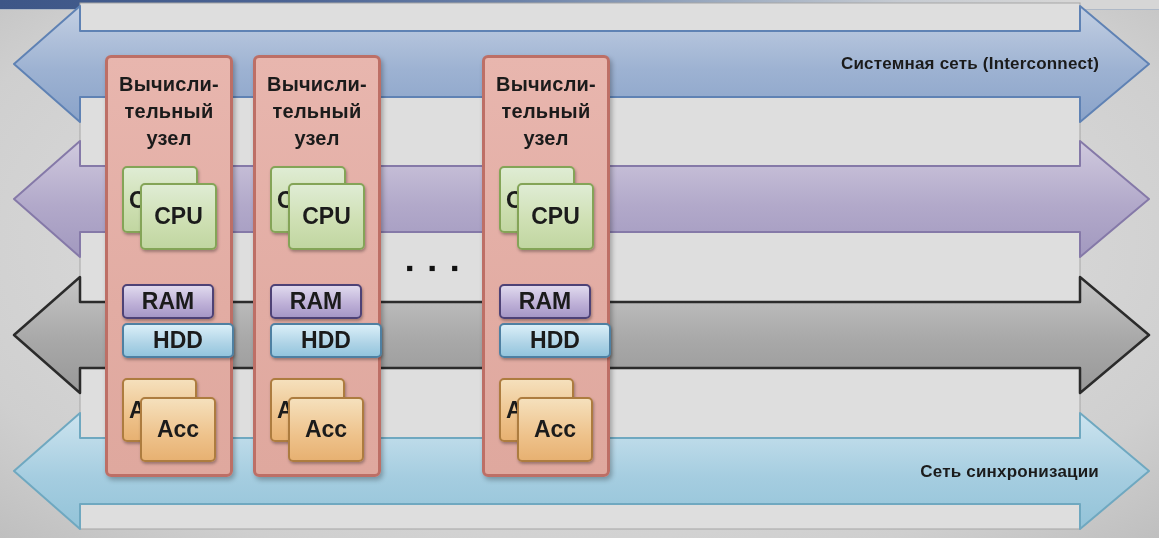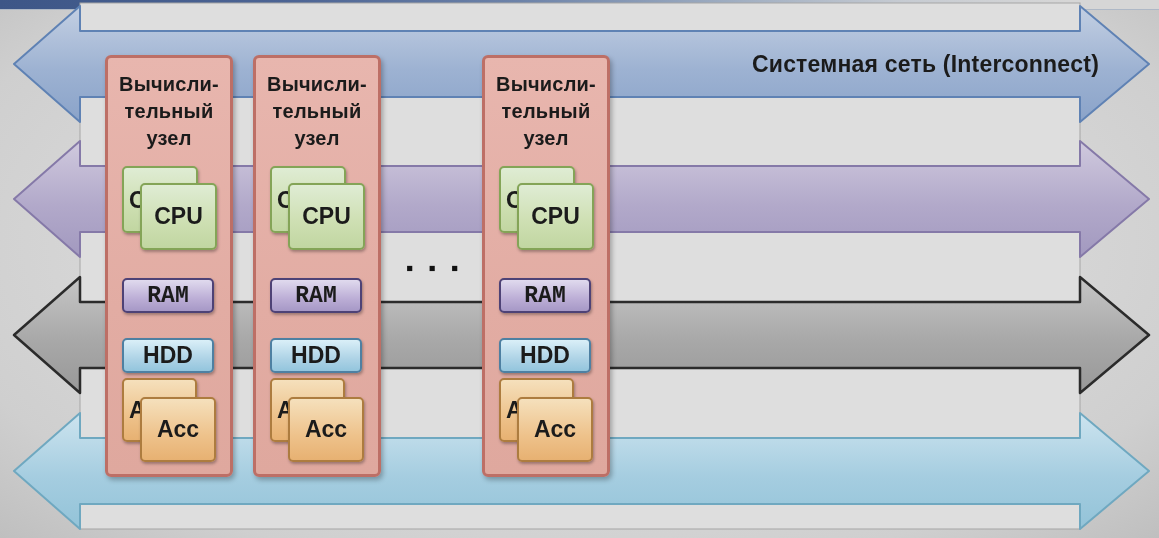--- a/index.html
+++ b/index.html
@@ -11,21 +11,21 @@
   }
   
   .top-bar{
     position:absolute;left:0;top:0;width:100%;height:9px;
     background:linear-gradient(to right,#3d5687 0%,#4c6494 25%,#6d83a9 45%,#9cabc0 62%,#c6cbd2 78%,#d6d6d6 92%);
     border-bottom:1px solid #aeb8c6;
   }
   svg{position:absolute;left:0;top:0;}
   
   .net-label{
-    position:absolute;right:60px;font-size:23px;line-height:28px;
+    position:absolute;right:60px;font-size:17px;line-height:28px;
     white-space:nowrap;letter-spacing:.2px;
   }
   .net-label.l1{top:50px;}
   .net-label.l2{top:185px;}
   .net-label.l3{top:322px;}
   .net-label.l4{top:458px;}
   
   .node{
     position:absolute;top:55px;width:128px;height:422px;
     background:linear-gradient(180deg,#e8b6ae 0%,#e2aca3 60%,#dfa89e 100%);
@@ -41,26 +41,26 @@
   .card{
     position:absolute;border-radius:5px;box-sizing:border-box;
     box-shadow:1px 2px 3px rgba(0,0,0,.3);
     display:flex;align-items:center;justify-content:center;
     font-size:23px;overflow:hidden;
   }
   .green{background:linear-gradient(180deg,#dfecd4 0%,#cfe0b4 55%,#c1d6a1 100%);border:2px solid #84a457;}
   .cpu-back{left:14px;top:108px;width:76px;height:67px;}
   .cpu-front{left:32px;top:125px;width:77px;height:67px;}
   .ram{
-    left:14px;top:220px;width:92px;height:35px;
-    background:linear-gradient(180deg,#e0daee 0%,#bcaed6 60%,#a698c6 100%);border:2px solid #4e4276;font-family:Liberation Mono, monospace;
+    left:14px;top:226px;width:92px;height:35px;
+    background:linear-gradient(180deg,#e0daee 0%,#bcaed6 60%,#a698c6 100%);border:2px solid #4e4276;
   }
   .hdd{
-    left:14px;top:265px;width:92px;height:35px;
-    background:linear-gradient(180deg,#daeff8 0%,#aed3e6 60%,#93c5dd 100%);border:2px solid #4e80a2;margin-top:15px;
+    left:14px;top:265px;width:112px;height:35px;
+    background:linear-gradient(180deg,#daeff8 0%,#aed3e6 60%,#93c5dd 100%);border:2px solid #4e80a2;
   }
   .orange{background:linear-gradient(180deg,#f5e0bc 0%,#eec28b 60%,#e7b172 100%);border:2px solid #ad7c3f;}
   .acc-back{left:14px;top:320px;width:75px;height:64px;}
   .acc-front{left:32px;top:339px;width:76px;height:65px;}
   .peek{position:absolute;left:5px;top:50%;transform:translateY(-50%);white-space:nowrap;}
   .ellipsis{
     position:absolute;left:406px;top:256px;font-size:21px;letter-spacing:15px;color:#111;
   }
 </style>
 </head>
@@ -99,20 +99,21 @@
     <polygon points="14,64 80,6 80,31 1080,31 1080,6 1149,64 1080,122 1080,97 80,97 80,122" fill="url(#gBlue)" stroke="#5f82b4" stroke-width="2" stroke-linejoin="round"></polygon>
 
     <polygon points="14,199 80,141 80,166 1080,166 1080,141 1149,199 1080,257 1080,232 80,232 80,257" fill="url(#gPurple)" stroke="#8579a8" stroke-width="2" stroke-linejoin="round"></polygon>
 
     <polygon points="14,335 80,277 80,302 1080,302 1080,277 1149,335 1080,393 1080,368 80,368 80,393" fill="url(#gGray)" stroke="#2b2b2b" stroke-width="2.5" stroke-linejoin="round"></polygon>
 
     <polygon points="14,471 80,413 80,438 1080,438 1080,413 1149,471 1080,529 1080,504 80,504 80,529" fill="url(#gCyan)" stroke="#6fa8c0" stroke-width="2" stroke-linejoin="round"></polygon>
   </svg>
 
   <div class="net-label l1">Системная сеть (Interconnect)</div>
+  <div class="net-label l4">Сеть синхронизации</div>
 
   <div class="node n1">
     <div class="node-title">
       <div>Вычисли-</div>
       <div>тельный</div>
       <div>узел</div>
     </div>
     <div class="card green cpu-back">
       <span class="peek">CPU</span>
     </div>

